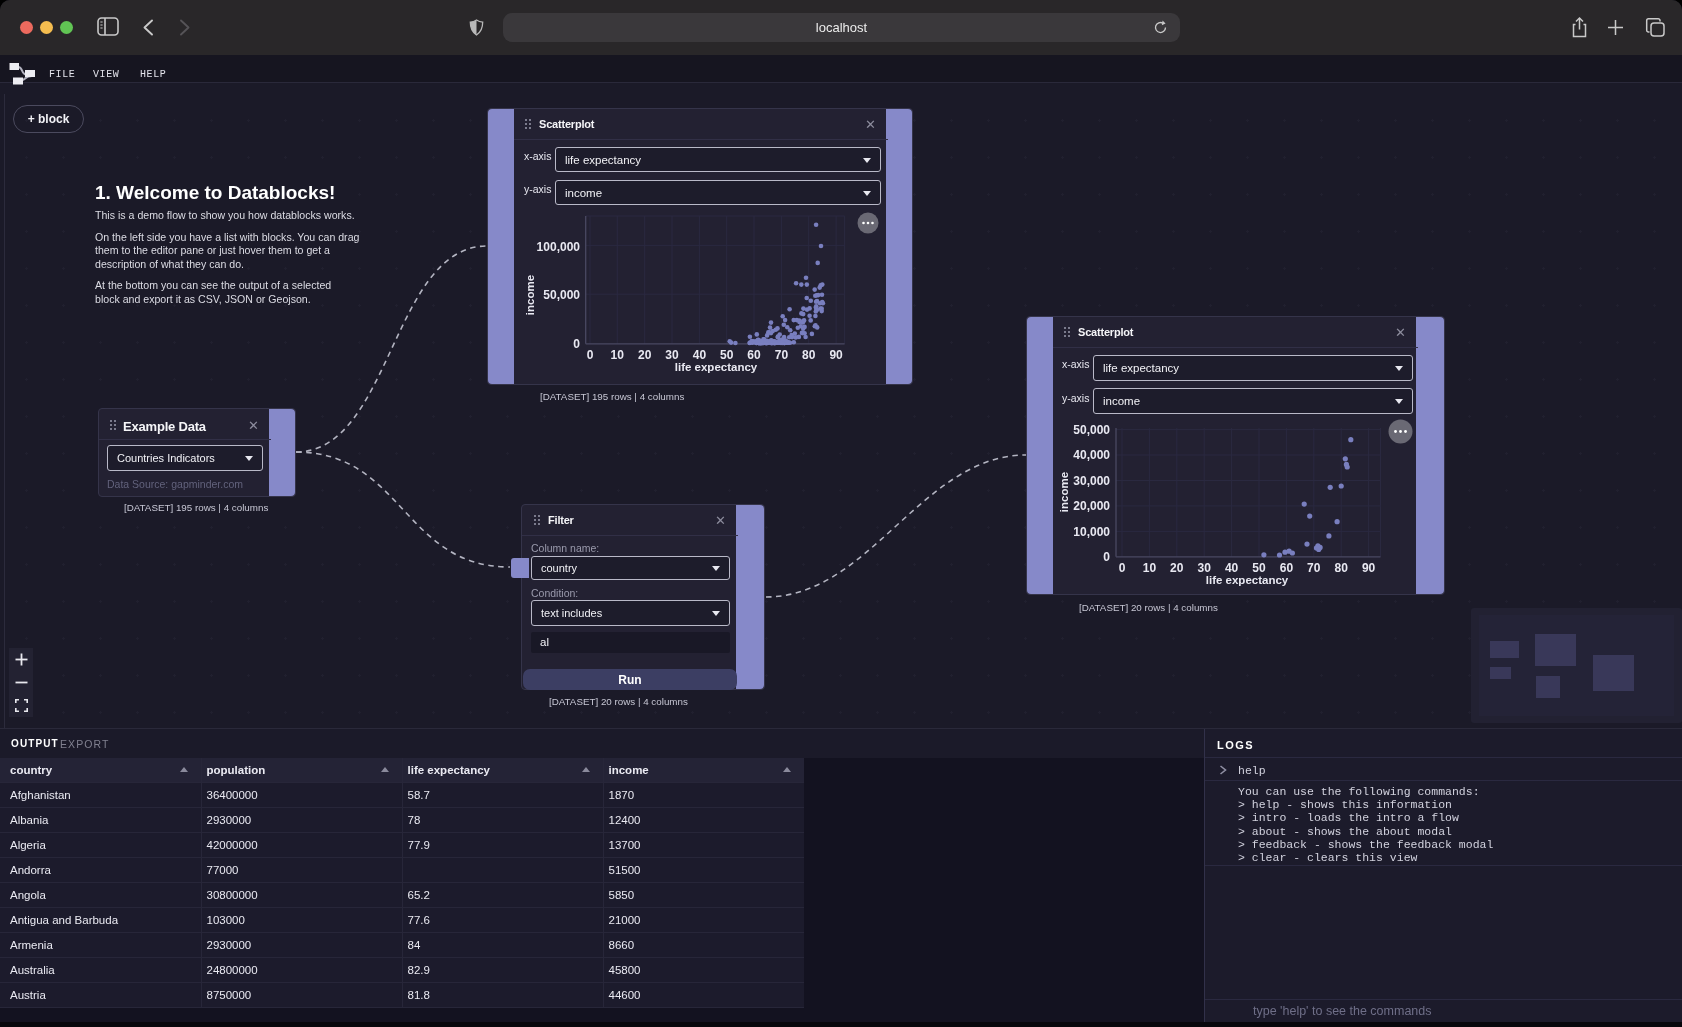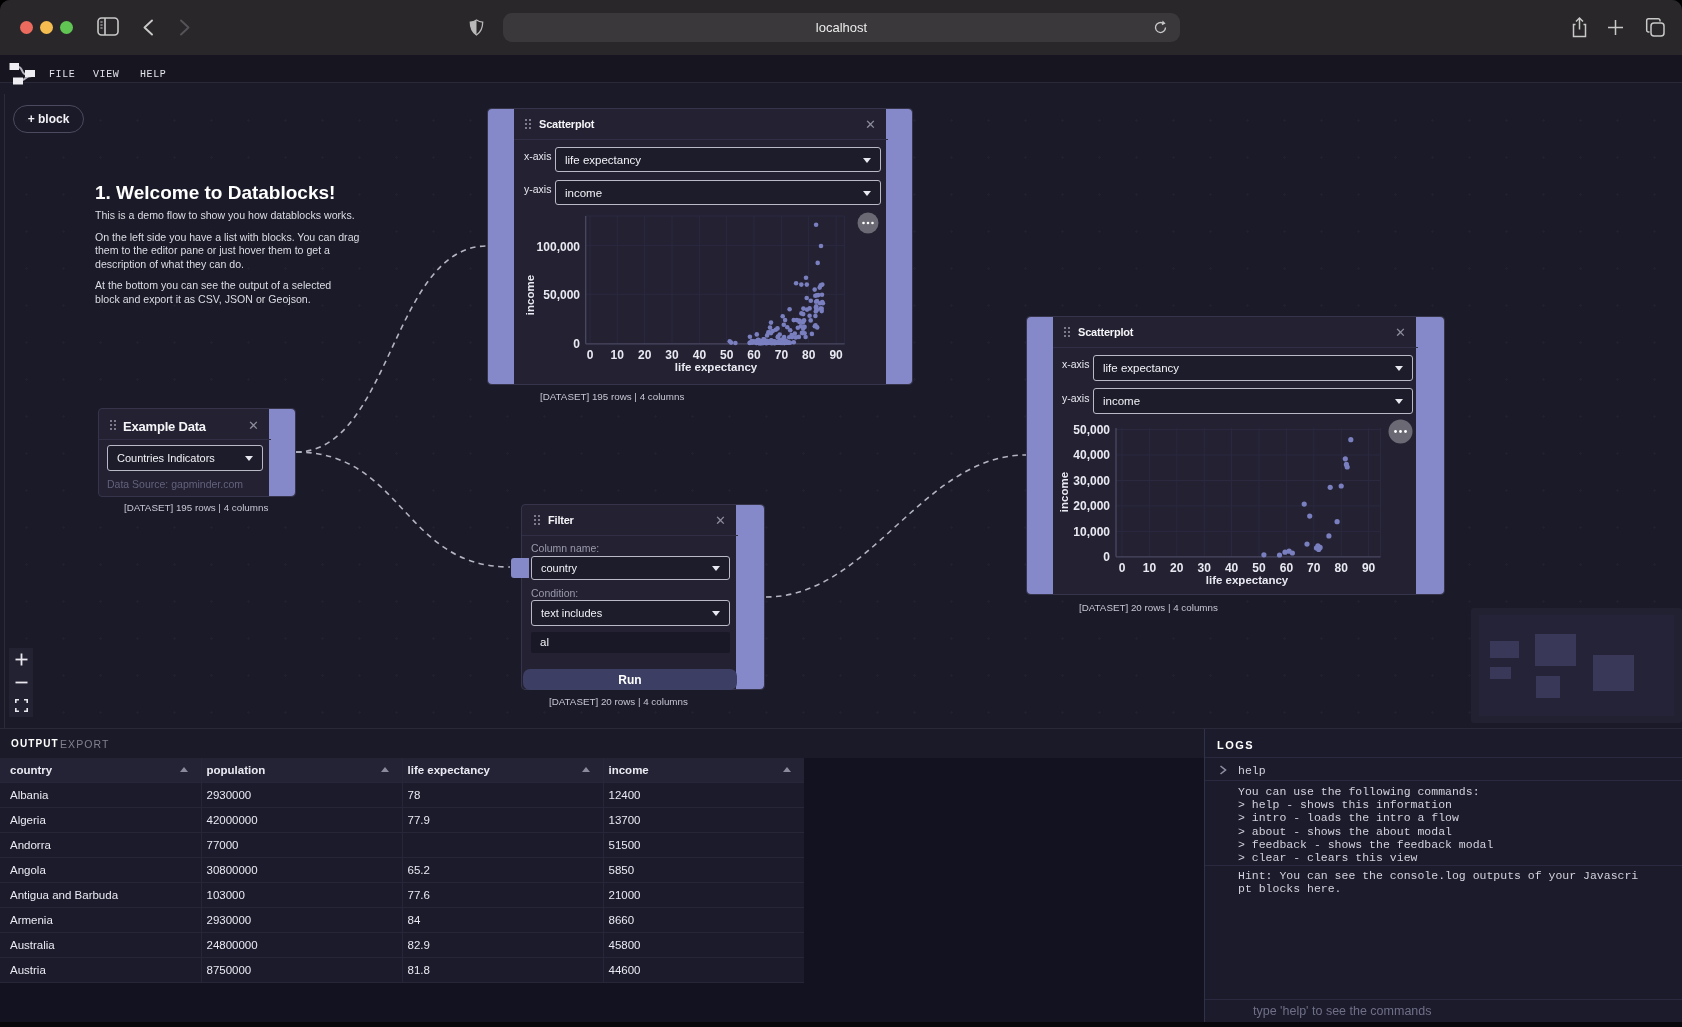--- a/index.html
+++ b/index.html
@@ -603,20 +603,26 @@
             <col style="width:201px">
           </colgroup>
         <tbody>
             <tr>
               <th>country<i class="sarr"></i></th>
               <th>population<i class="sarr"></i></th>
               <th>life expectancy<i class="sarr"></i></th>
               <th>income<i class="sarr"></i></th>
             </tr>
         <tr>
+              <td>Afghanistan</td>
+              <td>36400000</td>
+              <td>58.7</td>
+              <td>1870</td>
+            </tr>
+        <tr>
               <td>Albania</td>
               <td>2930000</td>
               <td>78</td>
               <td>12400</td>
             </tr>
         <tr>
               <td>Algeria</td>
               <td>42000000</td>
               <td>77.9</td>
               <td>13700</td>
@@ -663,21 +669,20 @@
     <div id="logs">
       <div class="hd">LOGS</div>
       <div class="lsep" style="top:28px;"></div>
       <svg class="abs" style="left:14px; top:36px;" width="8" height="10" viewBox="0 0 8 10">
         <path d="M1.5 1 L6.5 5 L1.5 9" fill="none" stroke="#8f8fa3" stroke-width="1.6"></path>
       </svg>
       <div class="mono abs" style="left:33px; top:35px;">help</div>
       <div class="lsep" style="top:51px;"></div>
       <div class="mono abs" style="left:33px; top:56px;">You can use the following commands:<br>&gt; help - shows this information<br>&gt; intro - loads the intro a flow<br>&gt; about - shows the about modal<br>&gt; feedback - shows the feedback modal<br>&gt; clear - clears this view</div>
       <div class="lsep" style="top:136px;"></div>
-      <div class="mono abs" style="left:33px; top:140px;">Hint: You can see the console.log outputs of your Javascri<br>pt blocks here.</div>
       <div class="lsep" style="top:270px;"></div>
       <div id="loginput">type 'help' to see the commands</div>
     </div>
     <div class="abs" style="left:804px; top:29px; width:400px; height:270px; background:#131220;"></div>
   </div>
 
   <div id="blackstrip"></div>
 </div>
 
 </body></html>

